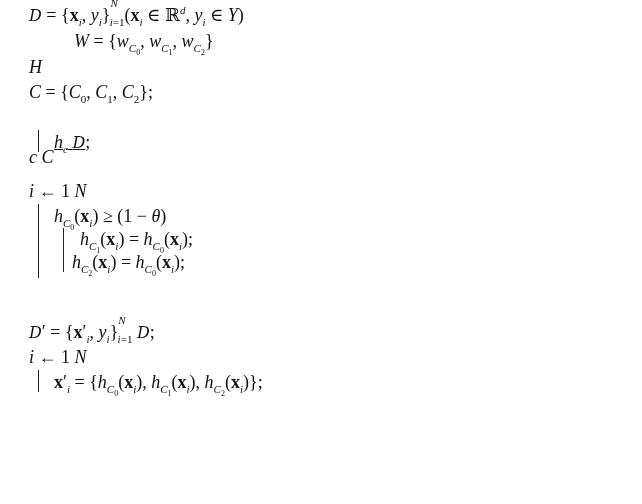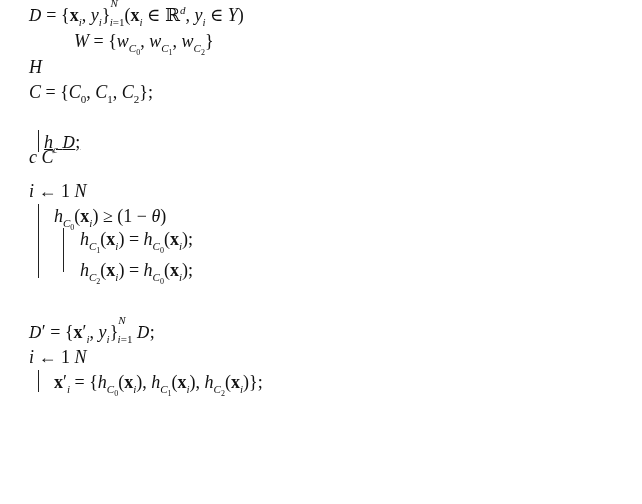--- a/index.html
+++ b/index.html
@@ -34,41 +34,41 @@
 <div class="ln" style="top:81px;">
   <b></b>
   <span></span> <i>C</i> = {<i>C</i><sub>0</sub>, <i>C</i><sub>1</sub>, <i>C</i><sub>2</sub>};
 </div>
 
 <div class="ln" style="top:106px;margin-top:40px;">
   <b></b> <i>c</i> <i></i> <i>C</i> <b></b>
 </div>
 <div class="vl" style="left:38px;top:130px;height:22px;"></div>
 
-<div class="ln" style="top:131px;left:44px;text-decoration:underline;">
+<div class="ln" style="top:131px;left:54px;text-decoration:underline;">
   <span></span> <i>h</i><sub><i>c</i></sub> <span></span> <span class="cal">D</span>;
 </div>
 
 <div class="ln" style="top:155px;"><b></b></div>
 
 <div class="ln" style="top:180px;">
   <b></b> <i>i</i> ← 1 <i></i> <i>N</i> <b></b>
 </div>
 <div class="vl" style="left:38px;top:204px;height:74px;"></div>
 
 <div class="ln" style="top:205px;left:54px;">
   <b></b> <i>h</i><sub><i>C</i><sub style="font-size:8px;">0</sub></sub>(<span class="bx">x</span><sub><i>i</i></sub>) ≥ (1 − <i>θ</i>) <b></b>
 </div>
 <div class="vl" style="left:63px;top:228px;height:44px;"></div>
 
 <div class="ln" style="top:228px;left:80px;">
   <i>h</i><sub><i>C</i><sub style="font-size:8px;">1</sub></sub>(<span class="bx">x</span><sub><i>i</i></sub>) = <i>h</i><sub><i>C</i><sub style="font-size:8px;">0</sub></sub>(<span class="bx">x</span><sub><i>i</i></sub>);
 </div>
 
-<div class="ln" style="top:251px;left:80px;margin-top:8px;">
+<div class="ln" style="top:251px;left:72px;">
   <i>h</i><sub><i>C</i><sub style="font-size:8px;">2</sub></sub>(<span class="bx">x</span><sub><i>i</i></sub>) = <i>h</i><sub><i>C</i><sub style="font-size:8px;">0</sub></sub>(<span class="bx">x</span><sub><i>i</i></sub>);
 </div>
 
 <div class="ln" style="top:274px;left:54px;"><b></b></div>
 
 <div class="ln" style="top:297px;"><b></b></div>
 
 <div class="ln" style="top:321px;">
   <b></b>
   <span></span> <span class="cal">D</span>′ = {<span class="bx">x</span>′<sub><i>i</i></sub>, <i>y</i><sub><i>i</i></sub>}<sup style="position:relative;top:-7px;"><i>N</i></sup><sub style="margin-left:-8px;"><i>i</i>=1</sub> <span></span> <span class="cal">D</span>;

